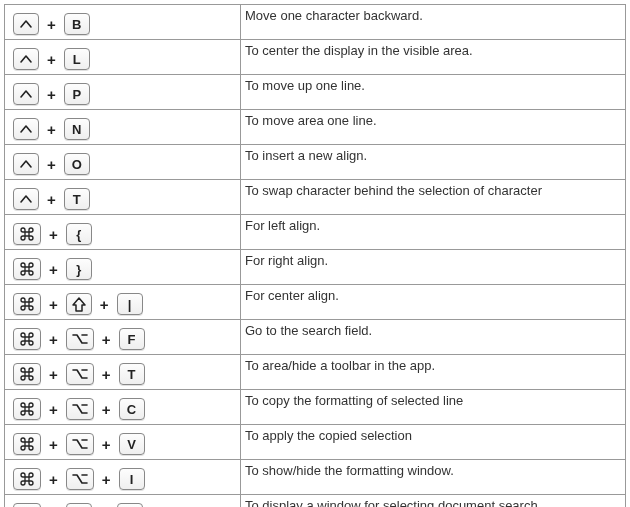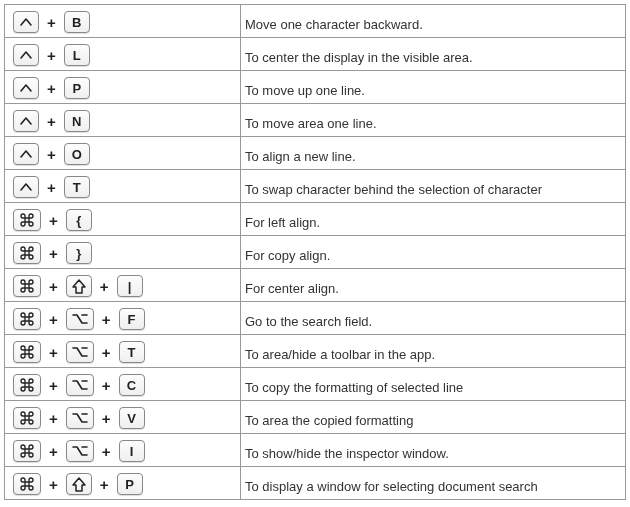--- a/index.html
+++ b/index.html
@@ -20,21 +20,21 @@
     border: 1px solid #999;
     vertical-align: bottom;
     padding: 0;
   }
   td.keys {
     width: 236px;
     padding: 6px 6px 4px 6px;
     white-space: nowrap;
   }
   td.desc {
-    padding: 3px 4px 5px 4px;
+    padding: 3px 4px 16px 4px;
     vertical-align: bottom;
     overflow: hidden;
     white-space: nowrap;
   }
   .key {
     display: inline-flex;
     align-items: center;
     justify-content: center;
     min-width: 26px;
     height: 22px;
@@ -107,21 +107,21 @@
         <td class="desc"><span>To move area one line.</span></td>
       </tr>
       <tr>
         <td class="keys"><span class="key ctrl">
             <svg width="14" height="12" viewBox="0 0 14 12" fill="none" stroke="#222" stroke-width="1.6" stroke-linecap="round" stroke-linejoin="round">
               <path d="M2 9 L7 3 L12 9"></path>
             </svg>
           </span><span class="plus">+</span><span class="key">
             <span>O</span>
           </span></td>
-        <td class="desc"><span>To align a new line.</span></td>
+        <td class="desc"><span>To insert a new align.</span></td>
       </tr>
       <tr>
         <td class="keys"><span class="key ctrl">
             <svg width="14" height="12" viewBox="0 0 14 12" fill="none" stroke="#222" stroke-width="1.6" stroke-linecap="round" stroke-linejoin="round">
               <path d="M2 9 L7 3 L12 9"></path>
             </svg>
           </span><span class="plus">+</span><span class="key">
             <span>T</span>
           </span></td>
         <td class="desc"><span>To swap character behind the selection of character</span></td>
@@ -137,21 +137,21 @@
         <td class="desc"><span>For left align.</span></td>
       </tr>
       <tr>
         <td class="keys"><span class="key">
             <svg width="16" height="16" viewBox="0 0 24 24" fill="none" stroke="#222" stroke-width="2" stroke-linecap="round" stroke-linejoin="round">
               <path d="M9 6a3 3 0 1 0-3 3h3V6zM15 6a3 3 0 1 1 3 3h-3V6zM9 18a3 3 0 1 1-3-3h3v3zM15 18a3 3 0 1 0 3-3h-3v3zM9 9h6v6H9z"></path>
             </svg>
           </span><span class="plus">+</span><span class="key">
             <span>}</span>
           </span></td>
-        <td class="desc"><span>For copy align.</span></td>
+        <td class="desc"><span>For right align.</span></td>
       </tr>
       <tr>
         <td class="keys"><span class="key">
             <svg width="16" height="16" viewBox="0 0 24 24" fill="none" stroke="#222" stroke-width="2" stroke-linecap="round" stroke-linejoin="round">
               <path d="M9 6a3 3 0 1 0-3 3h3V6zM15 6a3 3 0 1 1 3 3h-3V6zM9 18a3 3 0 1 1-3-3h3v3zM15 18a3 3 0 1 0 3-3h-3v3zM9 9h6v6H9z"></path>
             </svg>
           </span><span class="plus">+</span><span class="key">
             <svg width="14" height="15" viewBox="0 0 14 15" fill="none" stroke="#222" stroke-width="1.5" stroke-linejoin="round">
               <path d="M7 1 L13 8 L10 8 L10 14 L4 14 L4 8 L1 8 Z"></path>
             </svg>
@@ -211,36 +211,36 @@
               <path d="M9 6a3 3 0 1 0-3 3h3V6zM15 6a3 3 0 1 1 3 3h-3V6zM9 18a3 3 0 1 1-3-3h3v3zM15 18a3 3 0 1 0 3-3h-3v3zM9 9h6v6H9z"></path>
             </svg>
           </span><span class="plus">+</span><span class="key">
             <svg width="16" height="12" viewBox="0 0 16 12" fill="none" stroke="#222" stroke-width="1.6" stroke-linecap="round" stroke-linejoin="round">
               <path d="M1 2 L5 2 L10 10 L15 10"></path>
               <path d="M10 2 L15 2"></path>
             </svg>
           </span><span class="plus">+</span><span class="key">
             <span>V</span>
           </span></td>
-        <td class="desc"><span>To area the copied formatting</span></td>
+        <td class="desc"><span>To apply the copied selection</span></td>
       </tr>
       <tr>
         <td class="keys"><span class="key">
             <svg width="16" height="16" viewBox="0 0 24 24" fill="none" stroke="#222" stroke-width="2" stroke-linecap="round" stroke-linejoin="round">
               <path d="M9 6a3 3 0 1 0-3 3h3V6zM15 6a3 3 0 1 1 3 3h-3V6zM9 18a3 3 0 1 1-3-3h3v3zM15 18a3 3 0 1 0 3-3h-3v3zM9 9h6v6H9z"></path>
             </svg>
           </span><span class="plus">+</span><span class="key">
             <svg width="16" height="12" viewBox="0 0 16 12" fill="none" stroke="#222" stroke-width="1.6" stroke-linecap="round" stroke-linejoin="round">
               <path d="M1 2 L5 2 L10 10 L15 10"></path>
               <path d="M10 2 L15 2"></path>
             </svg>
           </span><span class="plus">+</span><span class="key">
             <span>I</span>
           </span></td>
-        <td class="desc"><span>To show/hide the inspector window.</span></td>
+        <td class="desc"><span>To show/hide the formatting window.</span></td>
       </tr>
       <tr>
         <td class="keys"><span class="key">
             <svg width="16" height="16" viewBox="0 0 24 24" fill="none" stroke="#222" stroke-width="2" stroke-linecap="round" stroke-linejoin="round">
               <path d="M9 6a3 3 0 1 0-3 3h3V6zM15 6a3 3 0 1 1 3 3h-3V6zM9 18a3 3 0 1 1-3-3h3v3zM15 18a3 3 0 1 0 3-3h-3v3zM9 9h6v6H9z"></path>
             </svg>
           </span><span class="plus">+</span><span class="key">
             <svg width="14" height="15" viewBox="0 0 14 15" fill="none" stroke="#222" stroke-width="1.5" stroke-linejoin="round">
               <path d="M7 1 L13 8 L10 8 L10 14 L4 14 L4 8 L1 8 Z"></path>
             </svg>

